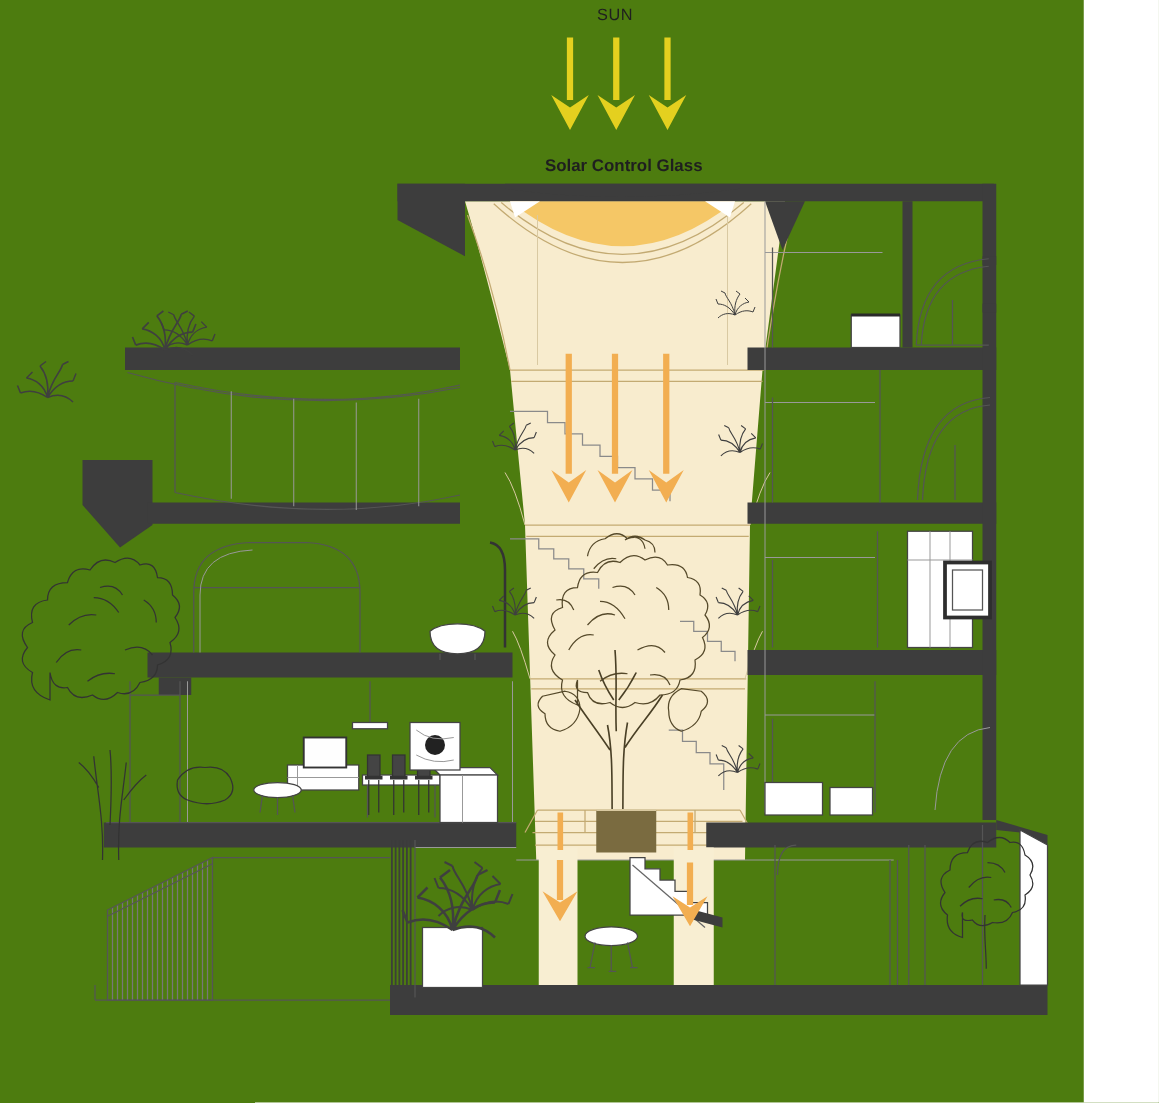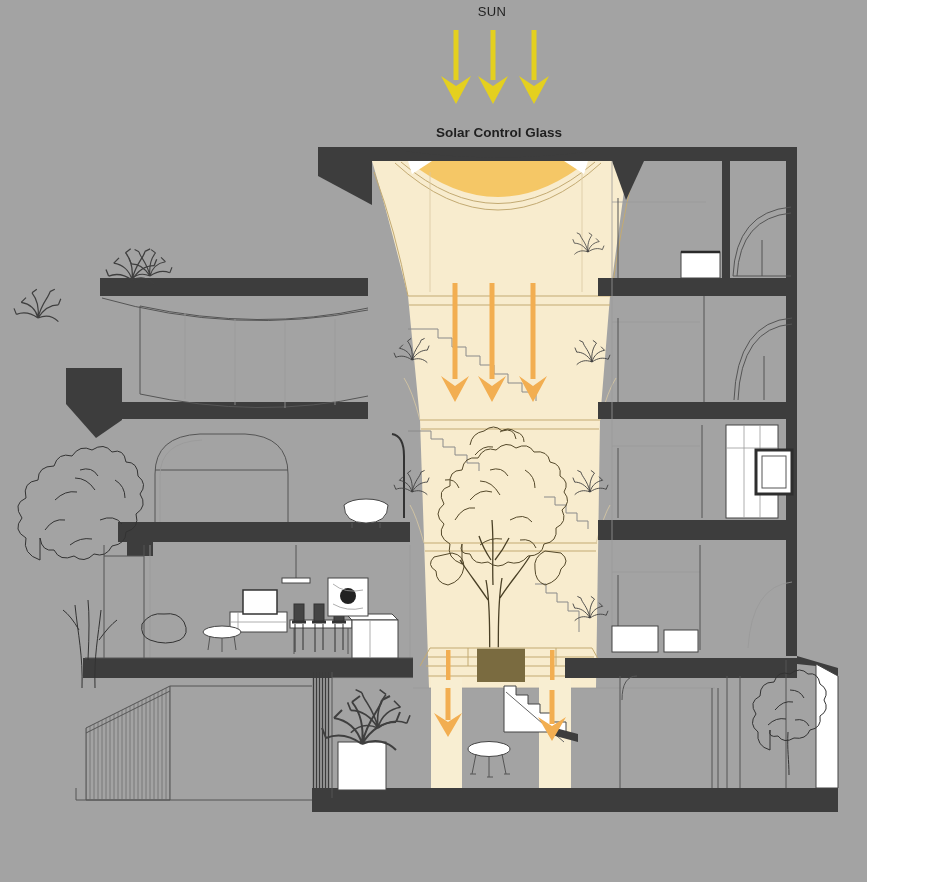--- a/index.html
+++ b/index.html
@@ -1,16 +1,16 @@
 <!DOCTYPE html>
 <html style="--c-poche: #3d3d3d; --c-atrium_glow: #f8ecce; --c-skylight_glass: #f5c766; --c-sun_ray: #e4d01f; --c-daylight_arrow: #f2ae51; --c-light_beam: #f8eed2; --c-atrium_line: #c3aa72; --c-canopy_line: #55492a; --c-planter: #7a6b40; --c-text: #1f1f1f; --c-background: #ffffff;"><head>
 <meta charset="utf-8">
 <style>
   html,body{margin:0;padding:0;background:#ffffff;}
-  .stage{position:relative;width:867px;height:882px;background:#a3a3a3;overflow:hidden;
+  .stage{position:relative;width:867px;height:882px;background:#4d7c0f;overflow:hidden;
          font-family:"Liberation Sans", sans-serif;}
   svg{position:absolute;left:0;top:0;}
   text{font-family:"Liberation Sans", sans-serif;}
   .lbl{fill:var(--c-text,#1f1f1f);font-size:13px;letter-spacing:.4px;}
   .lbl2{fill:var(--c-text,#1f1f1f);font-size:13.5px;font-weight:600;}
   .ln{stroke:#555;fill:none;stroke-width:1;}
   .lnf{stroke:#999;fill:none;stroke-width:.8;}
   .tan{stroke:var(--c-atrium_line,#c3aa72);fill:none;stroke-width:1;}
   .tanf{stroke:#d9c9a2;fill:none;stroke-width:.8;}
   .poche{fill:var(--c-poche,#3d3d3d);stroke:none;}

